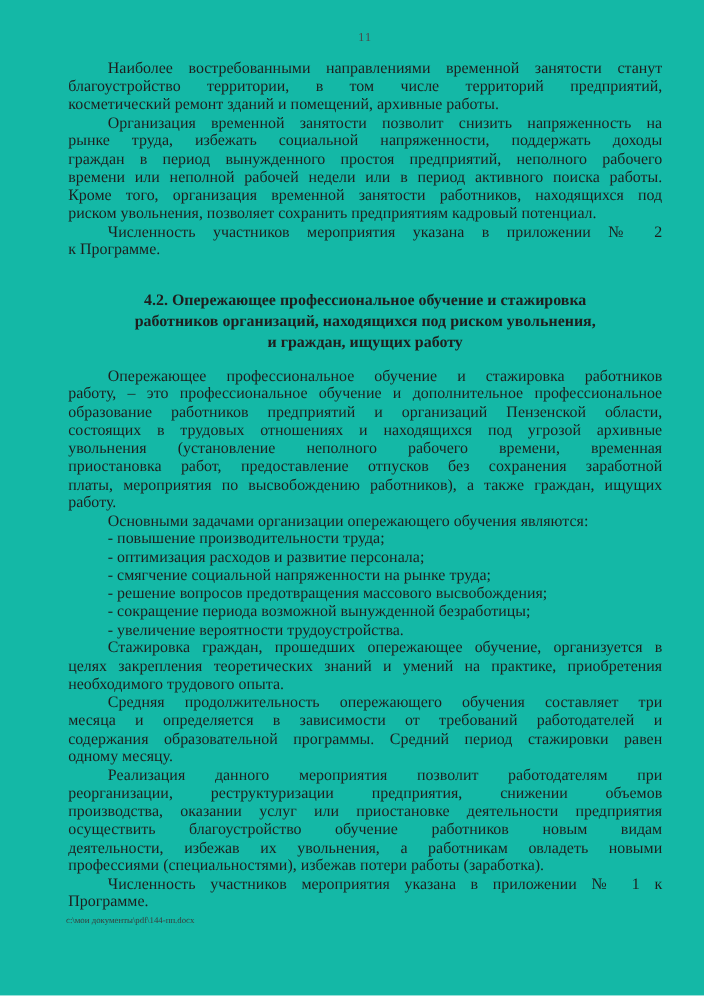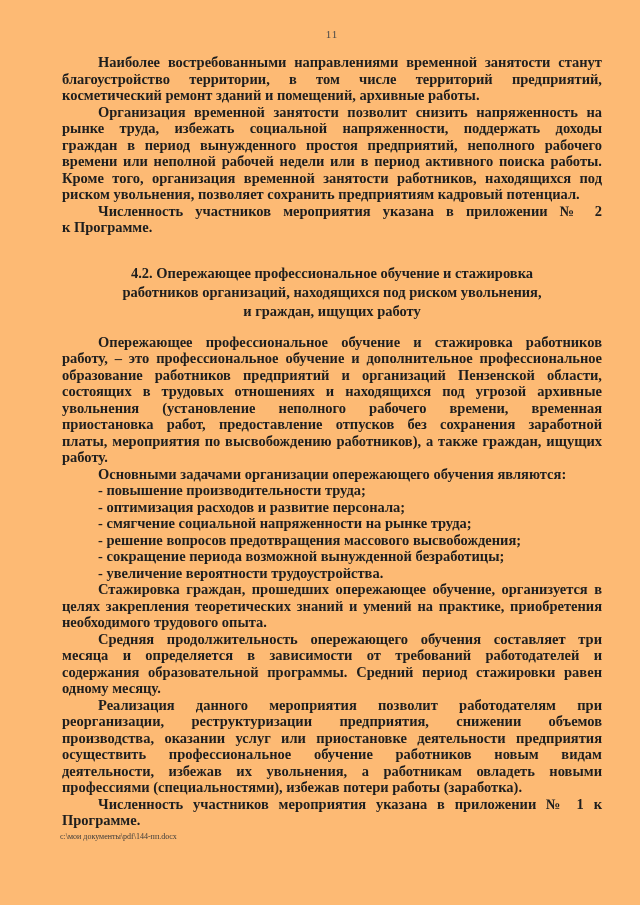--- a/index.html
+++ b/index.html
@@ -4,39 +4,39 @@
 <style>
   html, body {
     margin: 0;
     padding: 0;
     background: #ffffff;
   }
   .page {
     position: relative;
     width: 640px;
     height: 905px;
-    background: #fdba74;
+    background: #14b8a6;
     overflow: hidden;
     font-family: "Liberation Serif", "DejaVu Serif", serif;
     color: #1e1e1e;
   }
   .page-number {
     margin: 28px 38px 13px 62px;
     text-align: center;
     font-size: 11px;
     line-height: 13px;
     color: #4a4a4a;
     letter-spacing: 1px;
   }
   .content {
     margin: 0 38px 0 62px; 
     font-size: 14.5px;
     line-height: 16.5px;
   }
-  .block { margin: 0; padding: 0; font-weight: bold; }
+  .block { margin: 0; padding: 0; }
   .line {
     text-align: justify;
     text-align-last: justify;
     min-height: 16.5px;
   }
   .line.last { text-align-last: left; }
   .line.indent { text-indent: 36px; }
   .block.heading {
     margin: 28px 0 13px 0;
     line-height: 19px;
@@ -123,21 +123,21 @@
       <div class="block paragraph">
         <div class="line indent">Средняя продолжительность опережающего обучения составляет три</div>
         <div class="line">месяца и определяется в зависимости от требований работодателей и</div>
         <div class="line">содержания образовательной программы. Средний период стажировки равен</div>
         <div class="line last">одному месяцу.</div>
       </div>
       <div class="block paragraph">
         <div class="line indent">Реализация данного мероприятия позволит работодателям при</div>
         <div class="line">реорганизации, реструктуризации предприятия, снижении объемов</div>
         <div class="line">производства, оказании услуг или приостановке деятельности предприятия</div>
-        <div class="line">осуществить профессиональное обучение работников новым видам</div>
+        <div class="line">осуществить благоустройство обучение работников новым видам</div>
         <div class="line">деятельности, избежав их увольнения, а работникам овладеть новыми</div>
         <div class="line last">профессиями (специальностями), избежав потери работы (заработка).</div>
       </div>
       <div class="block paragraph">
         <div class="line indent">Численность участников мероприятия указана в приложении № 1 к</div>
         <div class="line last">Программе.</div>
       </div>
     </div>
 
   <div class="footer-path">с:\мои документы\pdf\144-пп.docx</div>

